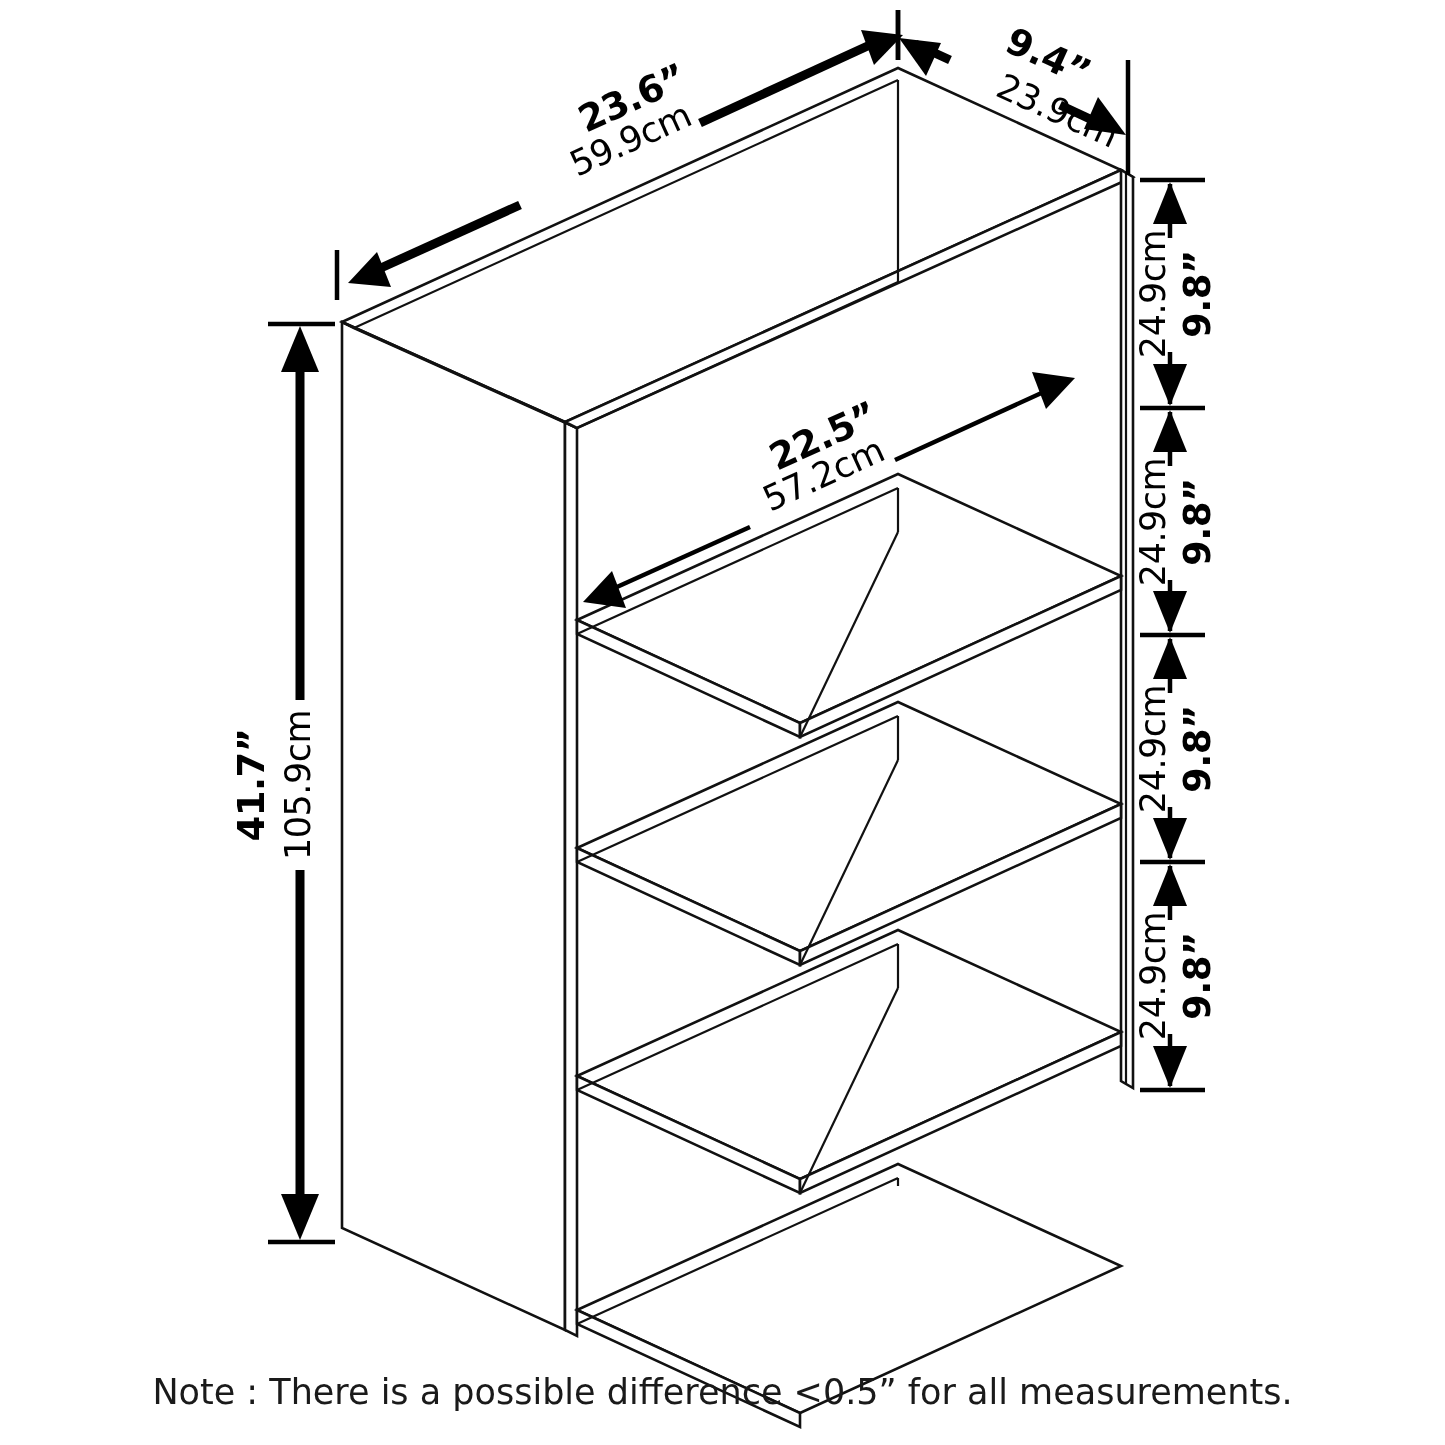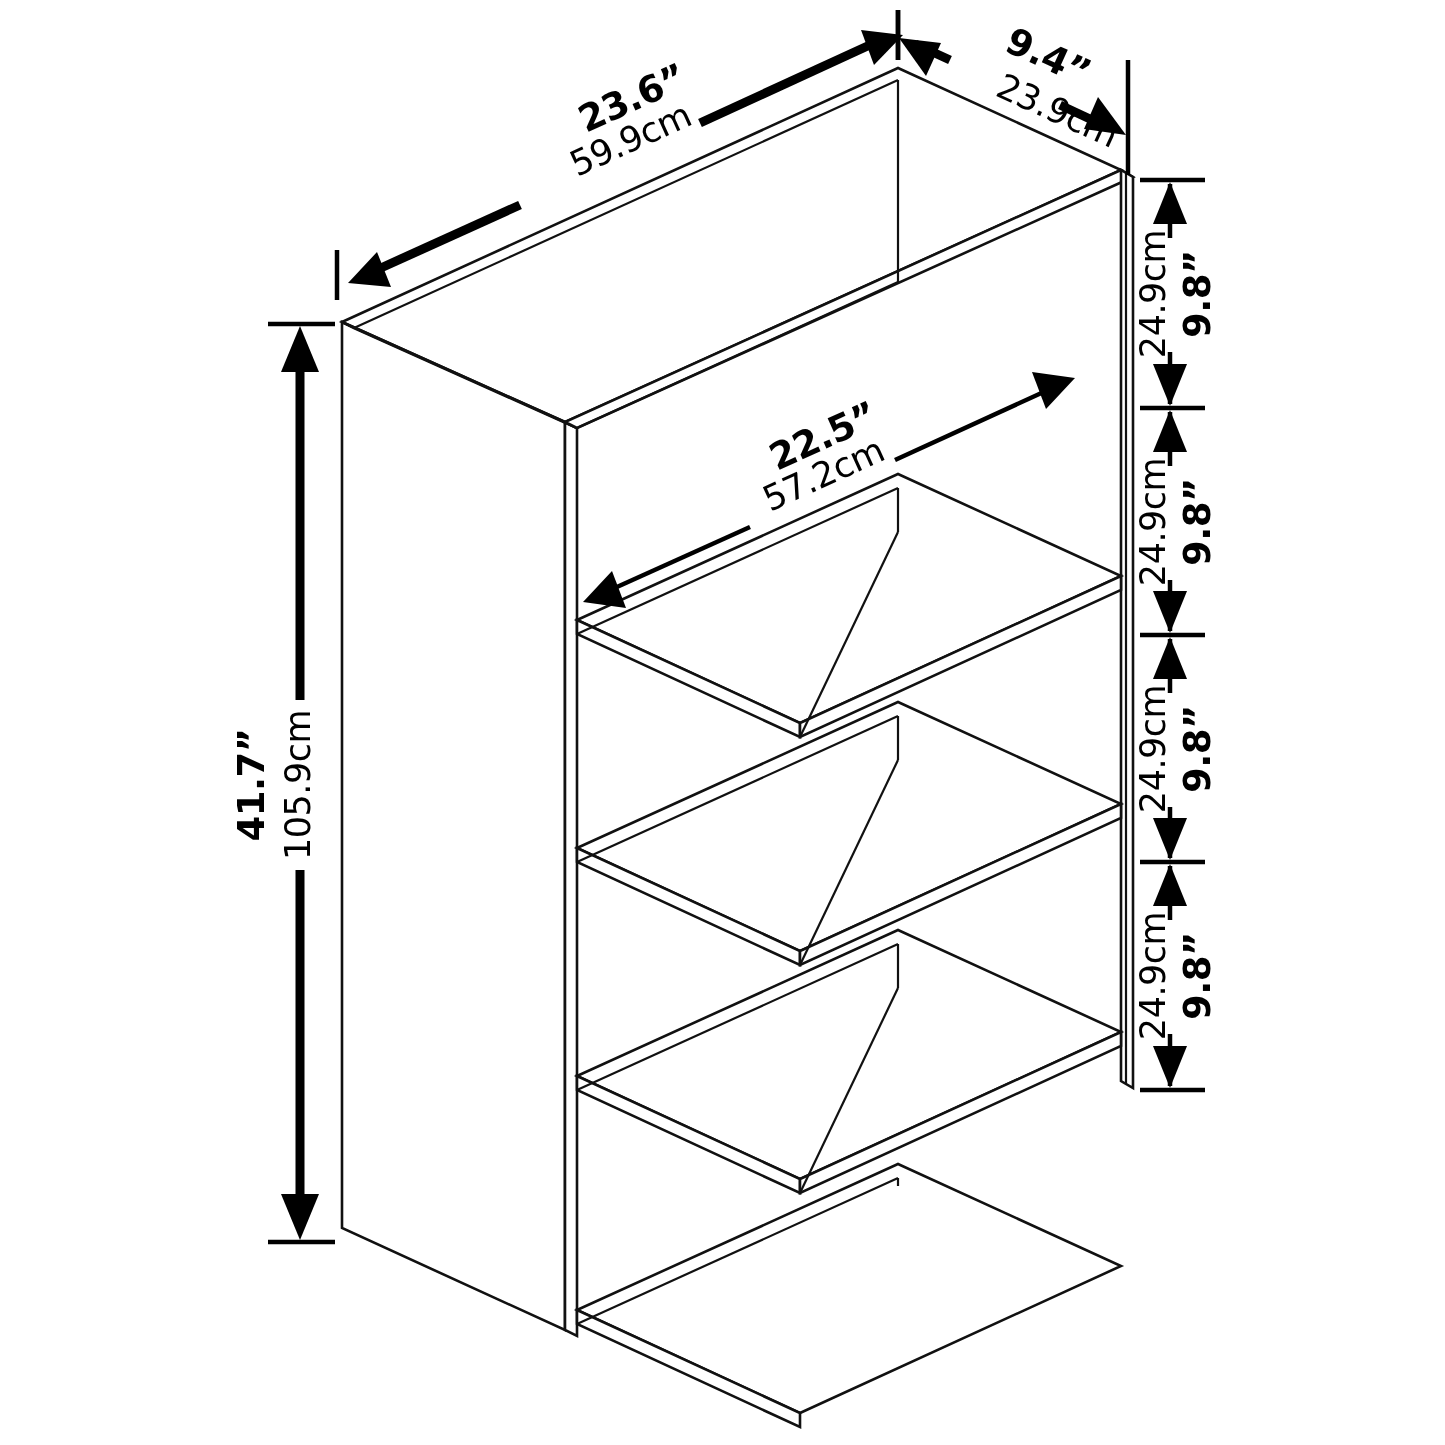--- a/index.html
+++ b/index.html
@@ -187,14 +187,15 @@
         <polygon class="arrowfill" points="1170,864 1153,906 1187,906"></polygon>
         <polygon class="arrowfill" points="1170,1088 1153,1046 1187,1046"></polygon>
         <text class="lbl lbl-cm" x="1165" y="976" transform="rotate(-90 1165 976)" text-anchor="middle">24.9cm</text>
         <text class="lbl lbl-in" x="1210" y="976" transform="rotate(-90 1210 976)" text-anchor="middle">9.8”</text>
       </g>
 
     </g>
 
   </svg>
 
+  <div id="note">Note : There is a possible difference &lt;0.5” for all measurements.</div>
 
 </div>
 
 </body></html>

